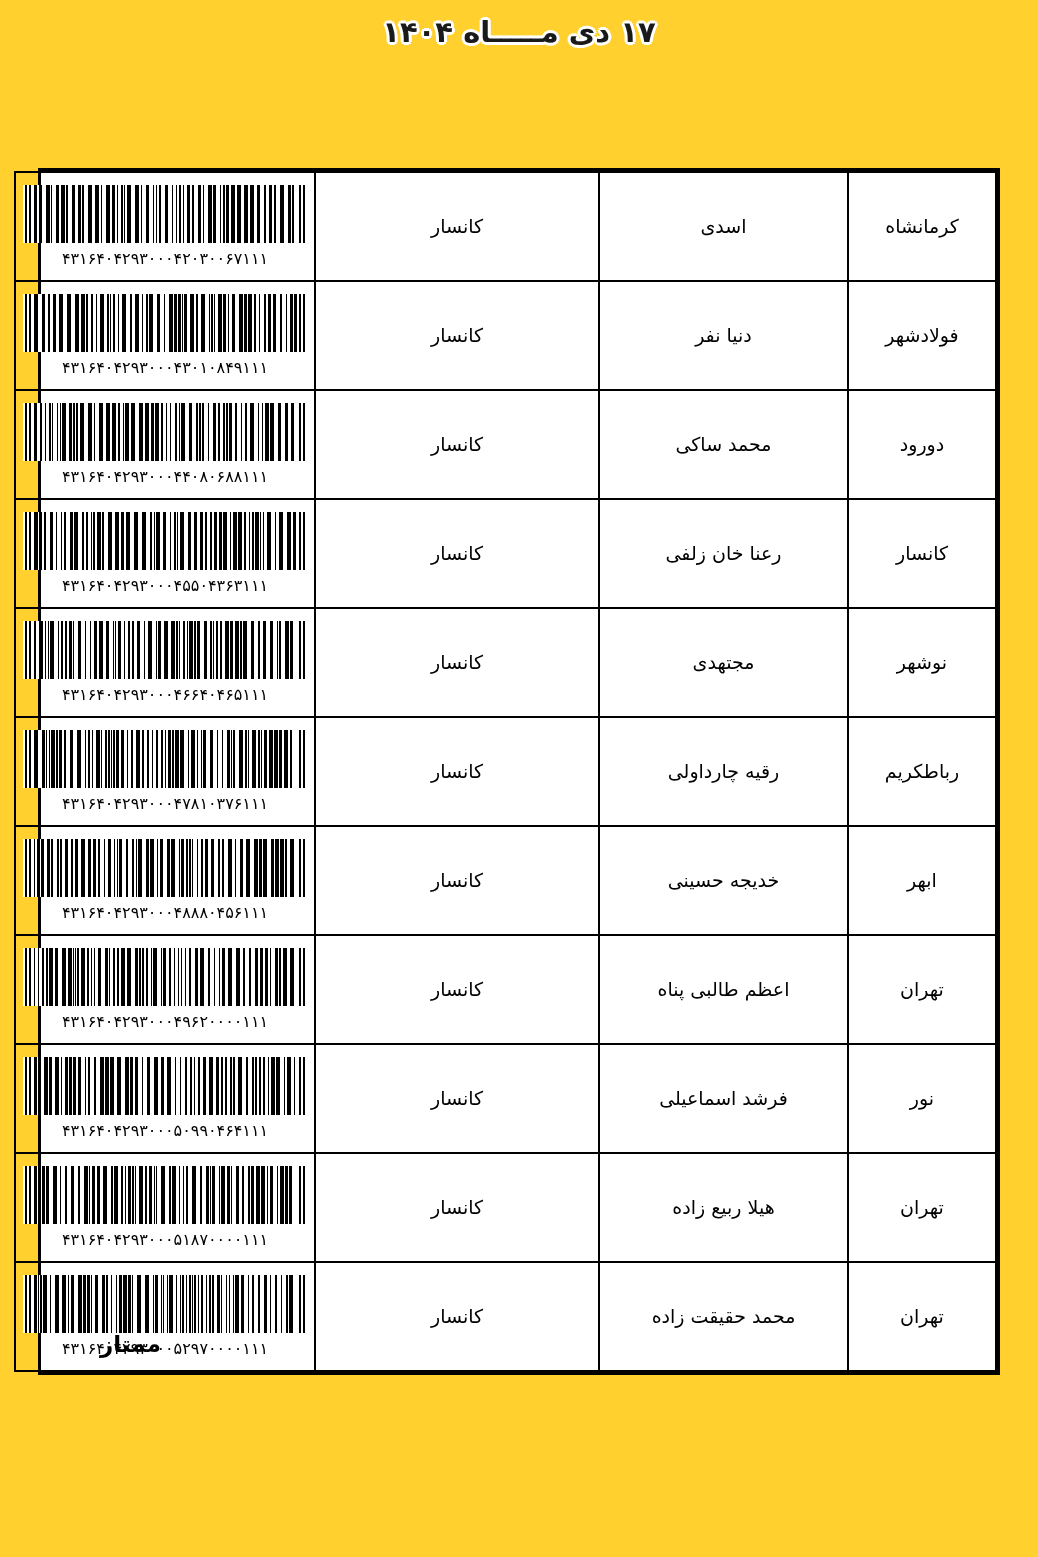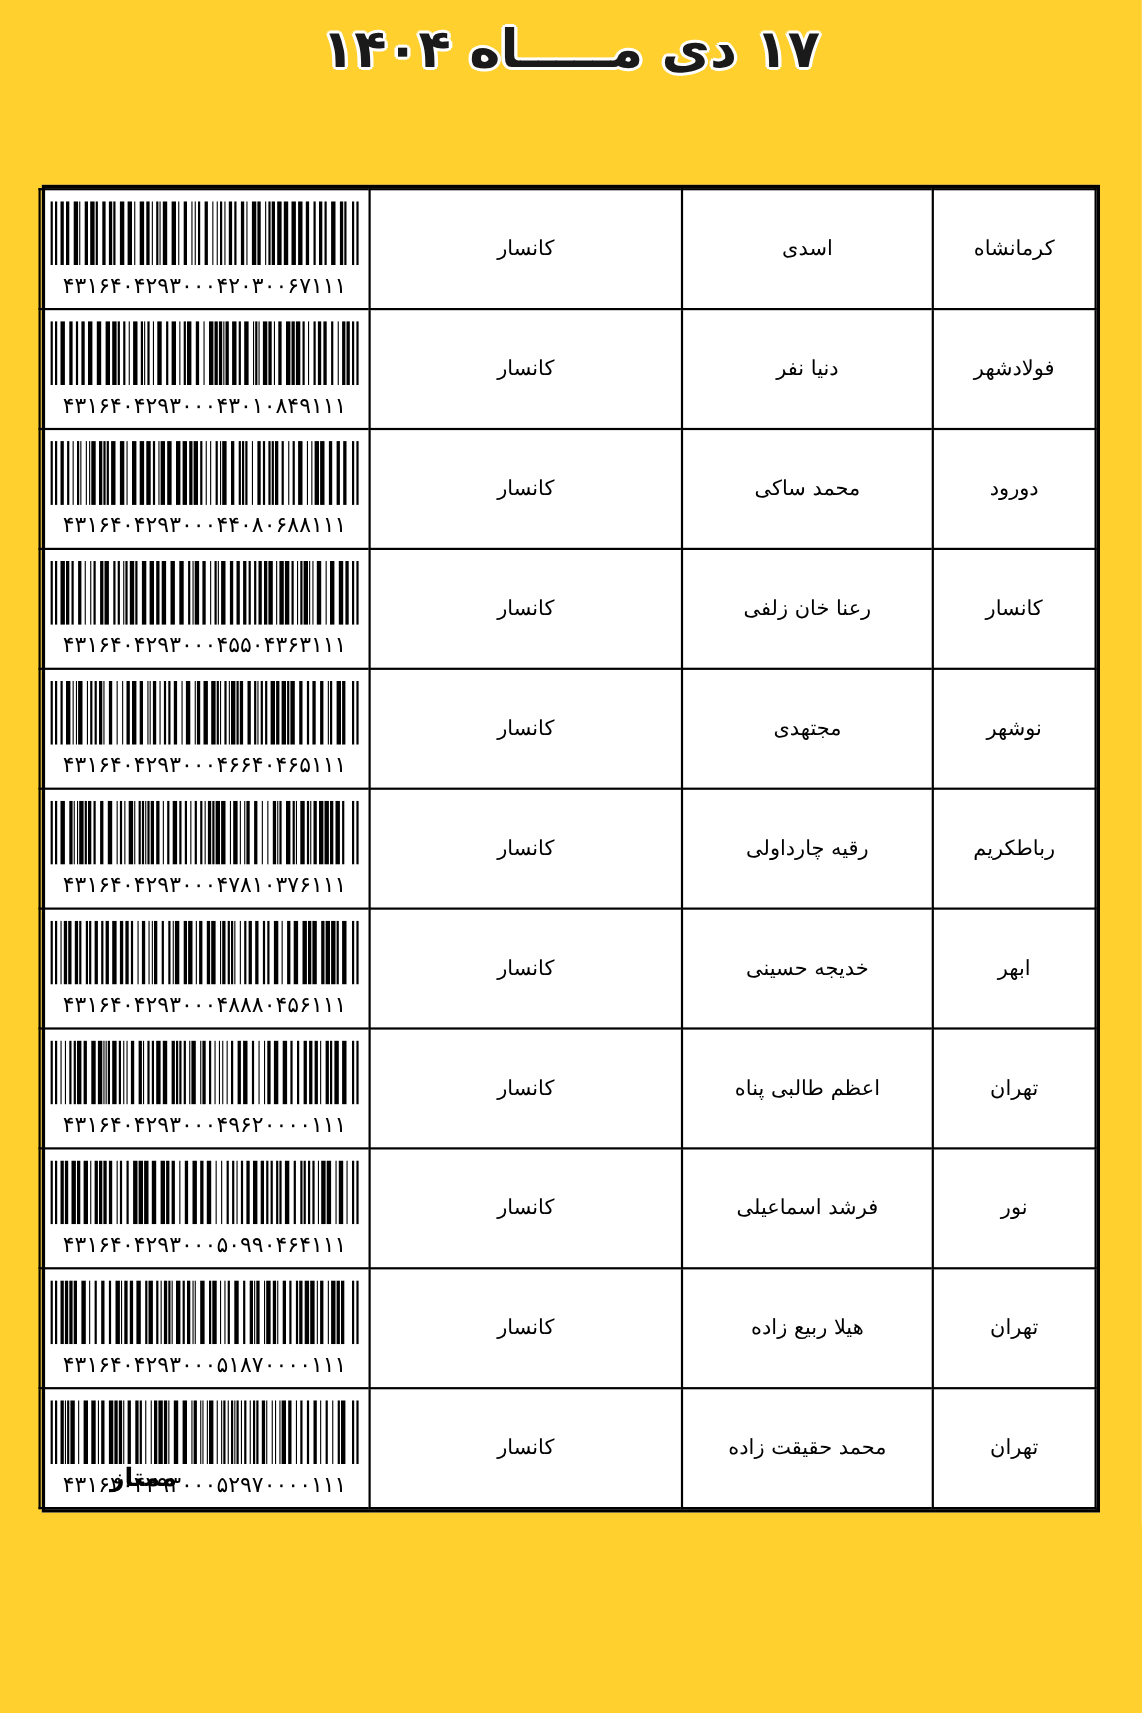--- a/index.html
+++ b/index.html
@@ -10,21 +10,21 @@
     width: 1038px;
     height: 1557px;
     background: #FFD02E;
     font-family: "DejaVu Sans", sans-serif;
     overflow: hidden;
     position: relative;
   }
 
   .page-title {
     text-align: center;
-    font-size: 48px;
+    font-size: 29px;
     font-weight: bold;
     color: #1a1a1a;
     letter-spacing: 1px;
     margin: 14px 0 0 0;
     padding: 0 48px;
     line-height: 1.3;
     text-shadow:
       -2px -2px 0 #ffffff,
        2px -2px 0 #ffffff,
       -2px  2px 0 #ffffff,
@@ -55,21 +55,21 @@
 
   table.shipping td {
     border: 2px solid #000000;
     vertical-align: middle;
     padding: 0;
     height: 109px;
     box-sizing: border-box;
   }
 
   td.city-col   { width: 148px; }
-  td.name-col   { width: 228px; }
+  td.name-col   { width: 249px; }
   td.origin-col { width: 284px; margin-left: 20px; }
   td.code-col   { width: 300px; }
 
   .cell-text {
     font-size: 19px;
     color: #000000;
     text-align: center;
     font-family: "DejaVu Sans", sans-serif;
     padding: 4px 6px;
     line-height: 1.4;
@@ -82,21 +82,21 @@
   }
 
   .barcode-img {
     width: 284px;
     height: 58px;
     margin: 0 auto;
     display: block;
   }
 
   .barcode-digits {
-    font-size: 20px;
+    font-size: 16px;
     letter-spacing: 0.5px;
     color: #000000;
     text-align: center;
     margin-top: 6px;
     direction: ltr;
     unicode-bidi: plaintext;
     font-family: "DejaVu Sans", sans-serif;
   }
 
   .footer-overlay {

